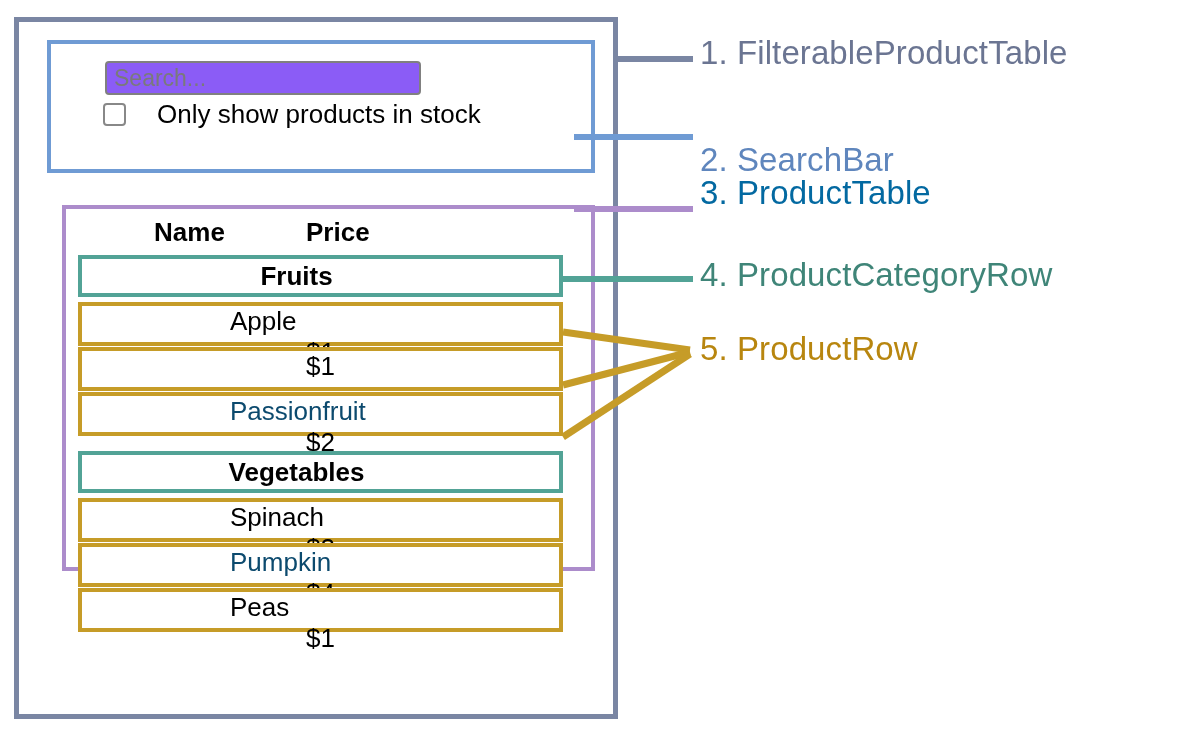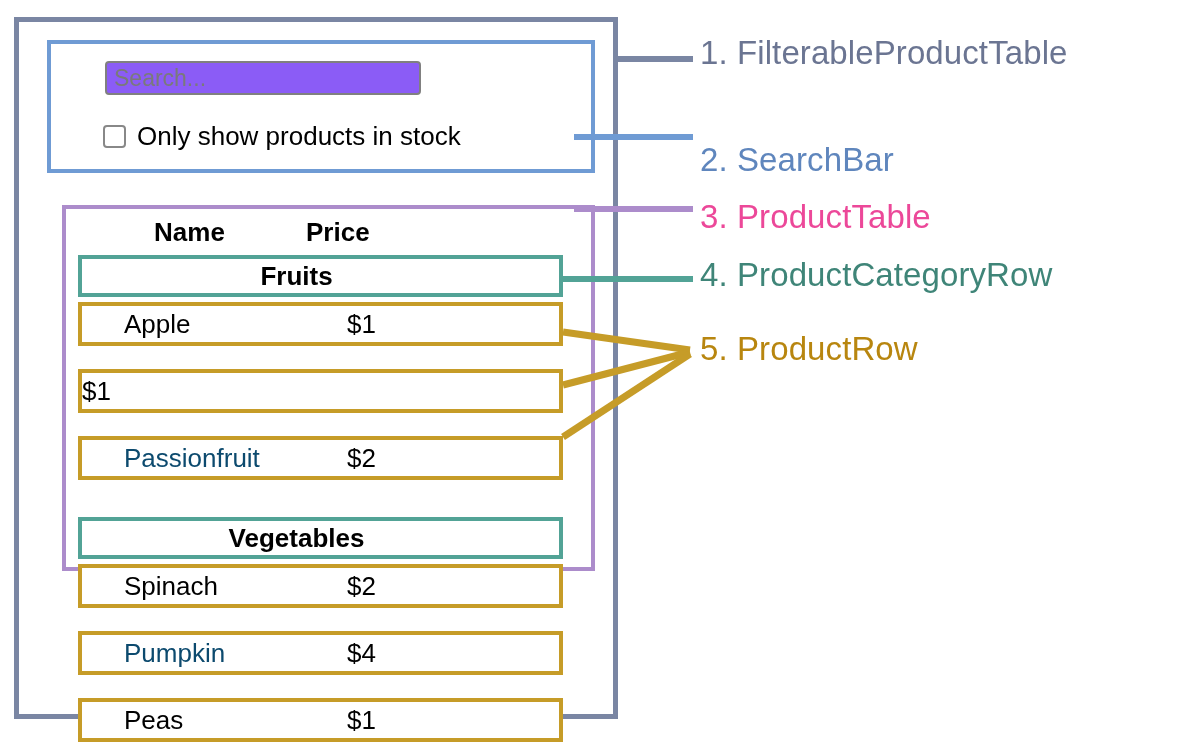--- a/index.html
+++ b/index.html
@@ -51,22 +51,23 @@
     padding: 0 7px;
     box-sizing: border-box;
     outline: none;
     display: block;
   }
   #search-input::placeholder { color: #7a7a7a; opacity: 1; }
 
   .checkbox-row {
     display: flex;
     align-items: center;
-    margin-top: 28px;
+    margin-top: 6px;
     margin-left: -2px;
+    gap: 20px;
   }
   #instock-checkbox {
     width: 23px;
     height: 23px;
     border: 2px solid #888888;
     border-radius: 4px;
     background: #ffffff;
     box-sizing: border-box;
     flex: 0 0 auto;
     display: inline-block;
@@ -136,22 +137,23 @@
     margin-left: -48px;
   }
 
   .product-row {
     height: 44px;
     border: 4px solid #c69c28;
     box-sizing: border-box;
     display: flex;
     align-items: center;
     background: #ffffff;
-    margin-bottom: 23px;
+    margin-bottom: 1px;
     position: relative;
+    flex-direction: column;
   }
   .product-row .cell-name {
     width: 265px;
     padding-left: 42px;
     font-size: 26px;
     color: #000000;
     box-sizing: border-box;
     white-space: nowrap;
   }
   .product-row .cell-price {
@@ -177,21 +179,21 @@
   .annotation-label {
     position: absolute;
     font-family: "Liberation Sans", sans-serif;
     font-size: 33px;
     letter-spacing: 0.1px;
     white-space: nowrap;
     line-height: 1;
   }
   #label-1 { left: 700px; top: 36px;  color: #6b7592; }
   #label-2 { left: 700px; top: 112px; color: #5f86bd; margin-top: 31px; }
-  #label-3 { left: 700px; top: 200px; color: #ec4899; }
+  #label-3 { left: 700px; top: 176px; color: #0369a1; }
   #label-4 { left: 700px; top: 258px; color: #3f8578; }
   #label-5 { left: 700px; top: 332px; color: #b8860f; }
 </style>
 </head>
 <body>
 
 <div id="filterable-product-table">
 
   <div id="search-bar">
     <input id="search-input" type="text" placeholder="Search..." style="">

